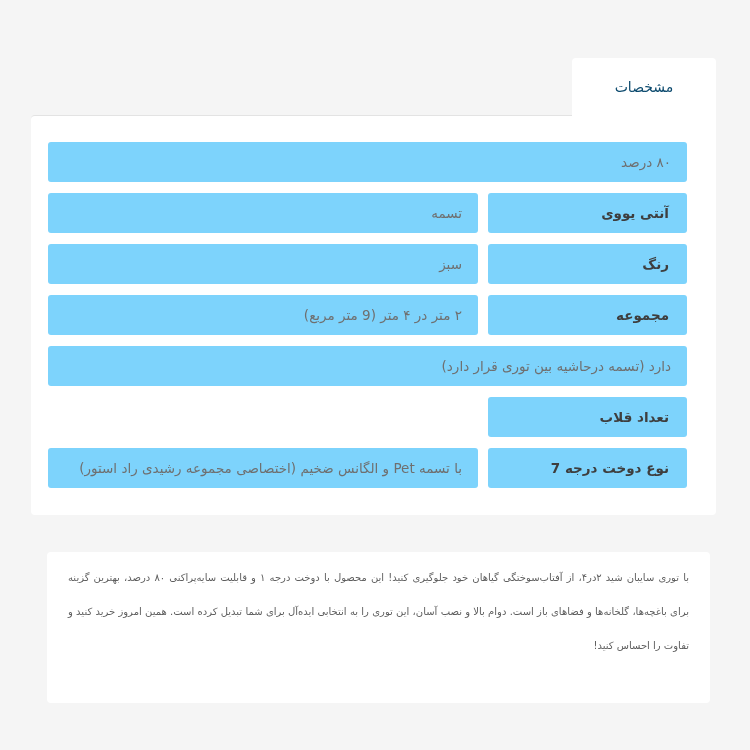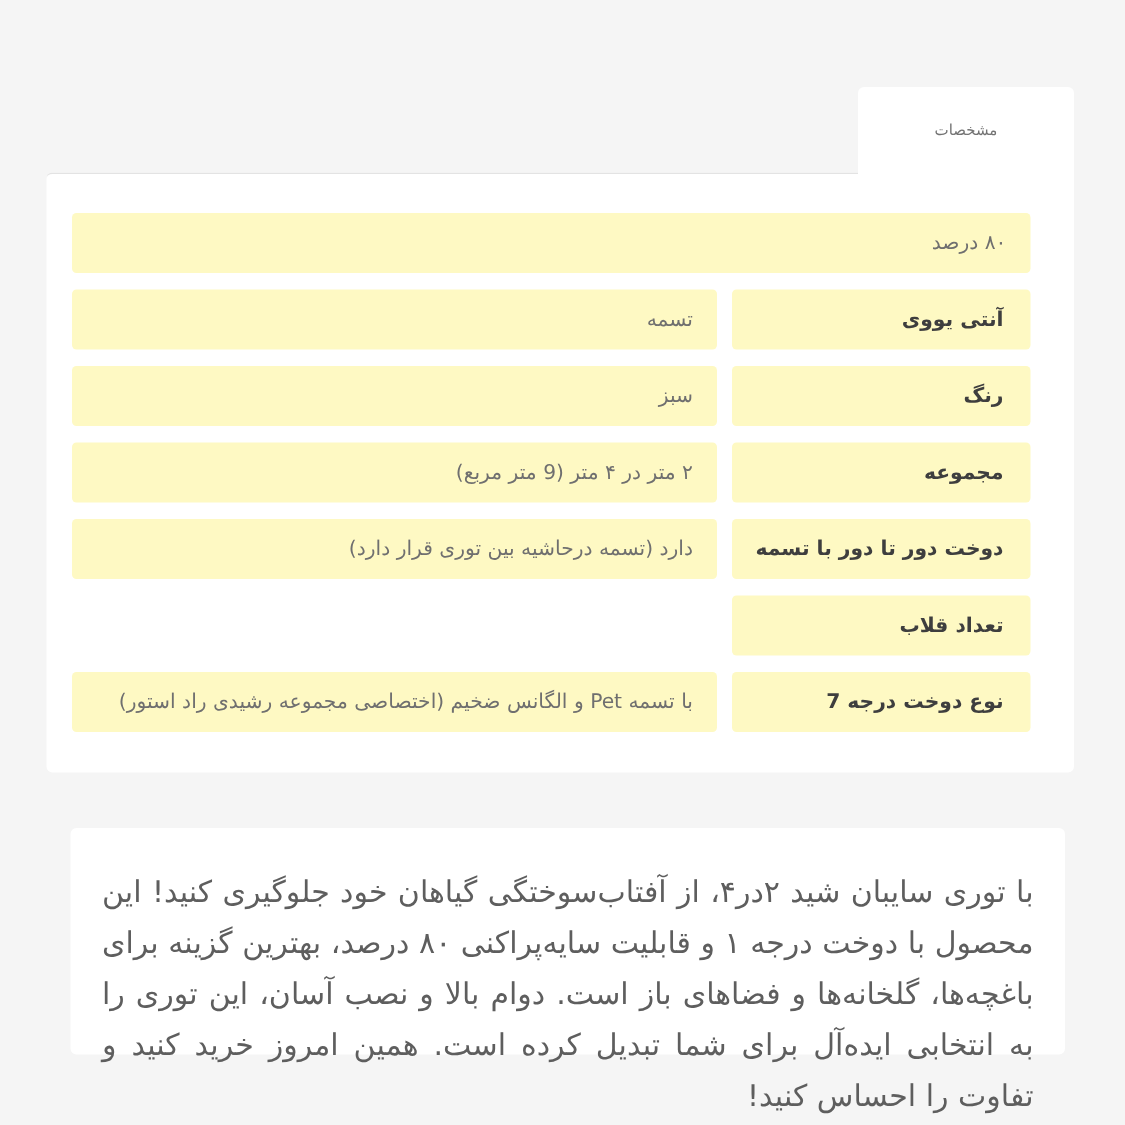--- a/index.html
+++ b/index.html
@@ -21,22 +21,22 @@
     position: absolute;
     top: 58px;
     right: 34px;
     width: 144px;
     height: 58px;
     background: #ffffff;
     border-radius: 4px 4px 0 0;
     display: flex;
     align-items: center;
     justify-content: center;
-    font-size: 10px;
-    color: #737373;
+    font-size: 14px;
+    color: #0c4a6e;
     z-index: 2;
     cursor: pointer;
   }
   
   .panel {
     position: absolute;
     top: 115px;
     left: 31px;
     width: 685px;
     height: 400px;
@@ -49,21 +49,21 @@
     padding: 26px 29px 0 17px;
     direction: rtl;
   }
   .spec-row {
     display: flex;
     gap: 10px;
     height: 40px;
     margin-bottom: 11px;
   }
   .cell {
-    background: #fef9c3;
+    background: #7dd3fc;
     border-radius: 3px;
     display: flex;
     align-items: center;
   }
   .spec-label {
     width: 199px;
     padding: 0 18px;
     font-size: 13.5px;
     font-weight: bold;
     color: #3e3e3e;
@@ -84,24 +84,23 @@
     width: 663px;
     height: 151px;
     background: #ffffff;
     border-radius: 4px;
     padding: 9px 21px;
     z-index: 1;
   }
   .description-text {
     direction: rtl;
     text-align: justify;
-    font-size: 20px;
+    font-size: 10px;
     line-height: 34px;
     color: #5e5e5e;
-    margin-top: 16px;
   }
 </style>
 </head>
 <body>
 
 <div class="viewport">
 
   <div class="tab">
     <span>مشخصات</span>
   </div>
@@ -122,21 +121,20 @@
         <div class="cell spec-label">رنگ</div>
         <div class="cell spec-value">سبز</div>
       </div>
 
       <div class="spec-row">
         <div class="cell spec-label">مجموعه</div>
         <div class="cell spec-value">۲ متر در ۴ متر (9 متر مربع)</div>
       </div>
 
       <div class="spec-row">
-        <div class="cell spec-label">دوخت دور تا دور با تسمه</div>
         <div class="cell spec-value">دارد (تسمه درحاشیه بین توری قرار دارد)</div>
       </div>
 
       <div class="spec-row">
         <div class="cell spec-label">تعداد قلاب</div>
       </div>
 
       <div class="spec-row">
         <div class="cell spec-label">نوع دوخت درجه 7</div>
         <div class="cell spec-value">با تسمه Pet و الگانس ضخیم (اختصاصی مجموعه رشیدی راد استور)</div>

